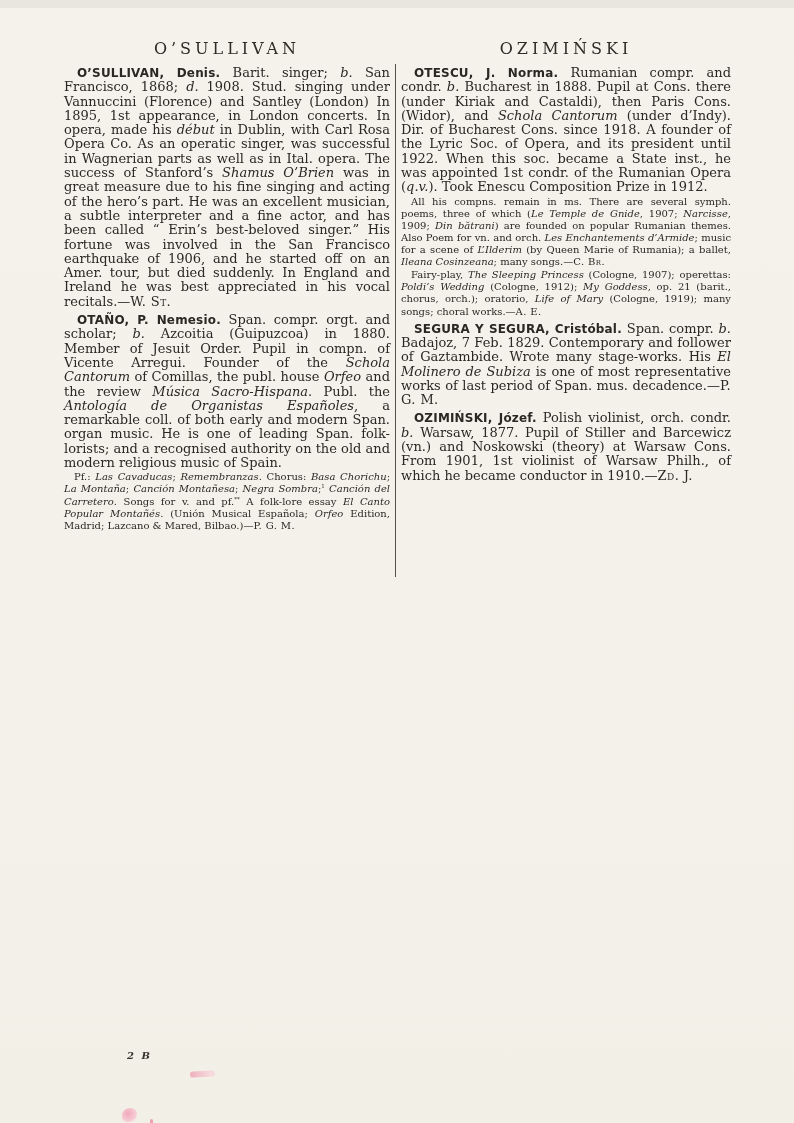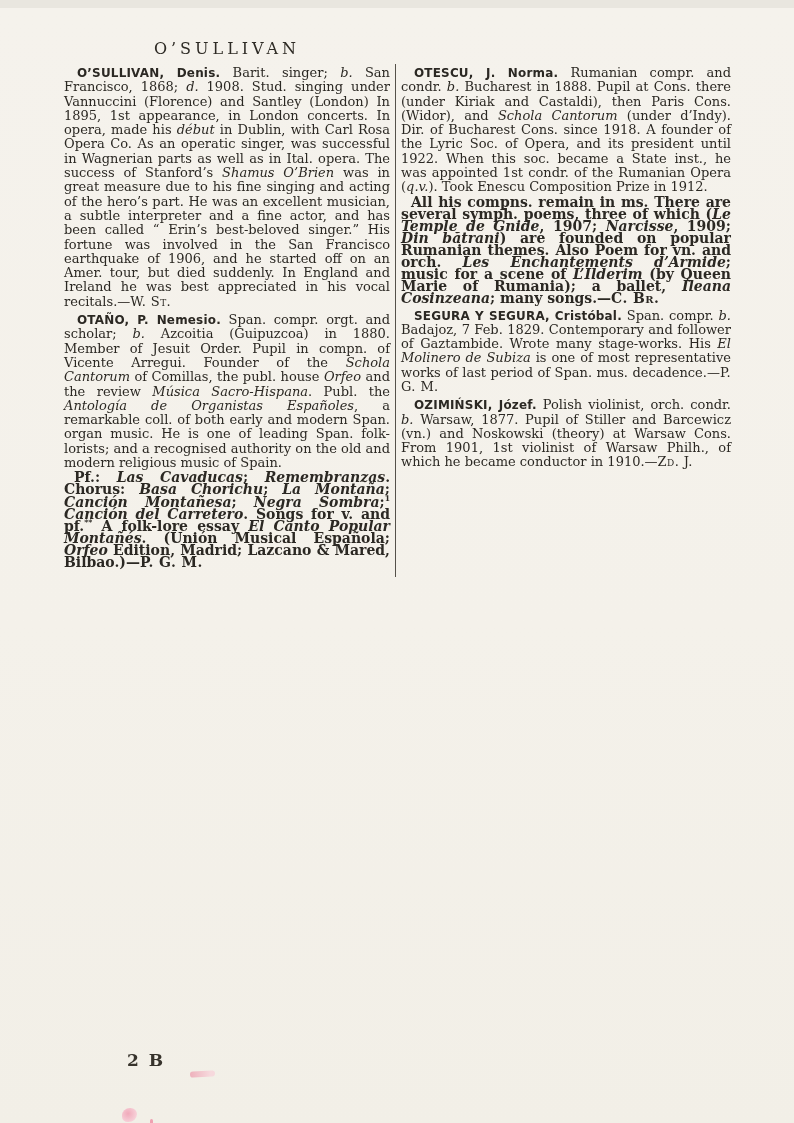--- a/index.html
+++ b/index.html
@@ -41,43 +41,44 @@
   .col {
     position: absolute;
     top: 58px;
     text-align: justify;
   }
   .col.left  { left: 64px;  width: 326px; }
   .col.right { left: 401px; width: 330px; }
 
   .col p { margin: 0; }
   .col p.body { font-size: 13px;   line-height: 14.3px; }
-  .col p.fine { font-size: 14px; line-height: 12.1px; font-weight: bold; }
+  .col p.fine { font-size: 10px; line-height: 12.1px; }
   .col p.body:not(:first-child) { margin-top: 4px; }
   .col p.fine { margin-top: 1px; }
   .indent      { text-indent: 13px; }
   .fine.indent { text-indent: 10px; }
 
   .hw {
     font-family: "DejaVu Sans", sans-serif;
     font-weight: bold;
     font-size: 0.92em;
     letter-spacing: 0.2px;
   }
   .sc { font-variant: small-caps; letter-spacing: 0.4px; }
   sup { font-size: 0.55em; line-height: 0; vertical-align: super; }
 
   .signature-mark {
     position: absolute;
     left: 127px;
     top: 1042px;
-    font-size: 17px;
+    font-size: 10px;
     font-weight: bold;
     letter-spacing: 2px;
     color: #37332c;
+    font-style: italic;
   }
   .page-number {
     position: absolute;
     left: 0;
     top: 1034px;
     width: 794px;
     text-align: center;
     font-size: 16px;
     letter-spacing: 1px;
     color: #37332c;
@@ -104,31 +105,33 @@
     opacity: .85;
   }
 </style>
 </head>
 <body>
 
 <div class="page">
 
   <div class="running-head left">O’SULLIVAN</div>
 
+  <div class="running-head right">OZIMIŃSKI</div>
 
   <div class="column-rule"></div>
 
   <div class="col left">
       <p class="body indent"><span class="hw">O’SULLIVAN, Denis.</span> Barit. singer; <i>b.</i> San Francisco, 1868; <i>d.</i> 1908. Stud. singing under Vannuccini (Florence) and Santley (London) In 1895, 1st appearance, in London concerts. In opera, made his <i>début</i> in Dublin, with Carl Rosa Opera Co. As an operatic singer, was successful in Wagnerian parts as well as in Ital. opera. The success of Stanford’s <i>Shamus O’Brien</i> was in great measure due to his fine singing and acting of the hero’s part. He was an excellent musician, a subtle interpreter and a fine actor, and has been called “ Erin’s best-beloved singer.” His fortune was involved in the San Francisco earthquake of 1906, and he started off on an Amer. tour, but died suddenly. In England and Ireland he was best appreciated in his vocal recitals.—<span class="sc">W. St.</span></p>
       <p class="body indent"><span class="hw">OTAÑO, P. Nemesio.</span> Span. compr. orgt. and scholar; <i>b.</i> Azcoitia (Guipuzcoa) in 1880. Member of Jesuit Order. Pupil in compn. of Vicente Arregui. Founder of the <i>Schola Cantorum</i> of Comillas, the publ. house <i>Orfeo</i> and the review <i>Música Sacro-Hispana</i>. Publ. the <i>Antología de Organistas Españoles</i>, a remarkable coll. of both early and modern Span. organ music. He is one of leading Span. folk-lorists; and a recognised authority on the old and modern religious music of Spain.</p>
       <p class="fine indent">Pf.: <i>Las Cavaducas</i>; <i>Remembranzas</i>. Chorus: <i>Basa Chorichu</i>; <i>La Montaña</i>; <i>Canción Montañesa</i>; <i>Negra Sombra</i>;<sup>1</sup> <i>Canción del Carretero</i>. Songs for v. and pf.<sup>**</sup> A folk-lore essay <i>El Canto Popular Montañés</i>. (Unión Musical Española; <i>Orfeo</i> Edition, Madrid; Lazcano &amp; Mared, Bilbao.)—<span class="sc">P. G. M.</span></p>
     </div>
   <div class="col right">
       <p class="body indent"><span class="hw">OTESCU, J. Norma.</span> Rumanian compr. and condr. <i>b.</i> Bucharest in 1888. Pupil at Cons. there (under Kiriak and Castaldi), then Paris Cons. (Widor), and <i>Schola Cantorum</i> (under d’Indy). Dir. of Bucharest Cons. since 1918. A founder of the Lyric Soc. of Opera, and its president until 1922. When this soc. became a State inst., he was appointed 1st condr. of the Rumanian Opera (<i>q.v.</i>). Took Enescu Composition Prize in 1912.</p>
       <p class="fine indent">All his compns. remain in ms. There are several symph. poems, three of which (<i>Le Temple de Gnide</i>, 1907; <i>Narcisse</i>, 1909; <i>Din bătrani</i>) are founded on popular Rumanian themes. Also Poem for vn. and orch. <i>Les Enchantements d’Armide</i>; music for a scene of <i>L’Ilderim</i> (by Queen Marie of Rumania); a ballet, <i>Ileana Cosinzeana</i>; many songs.—<span class="sc">C. Br.</span></p>
+      <p class="fine indent">Fairy-play, <i>The Sleeping Princess</i> (Cologne, 1907); operettas: <i>Poldi’s Wedding</i> (Cologne, 1912); <i>My Goddess</i>, op. 21 (barit., chorus, orch.); oratorio, <i>Life of Mary</i> (Cologne, 1919); many songs; choral works.—<span class="sc">A. E.</span></p>
       <p class="body indent"><span class="hw">SEGURA Y SEGURA, Cristóbal.</span> Span. compr. <i>b.</i> Badajoz, 7 Feb. 1829. Contemporary and follower of Gaztambide. Wrote many stage-works. His <i>El Molinero de Subiza</i> is one of most representative works of last period of Span. mus. decadence.—<span class="sc">P. G. M.</span></p>
       <p class="body indent"><span class="hw">OZIMIŃSKI, Józef.</span> Polish violinist, orch. condr. <i>b.</i> Warsaw, 1877. Pupil of Stiller and Barcewicz (vn.) and Noskowski (theory) at Warsaw Cons. From 1901, 1st violinist of Warsaw Philh., of which he became conductor in 1910.—<span class="sc">Zd. J.</span></p>
     </div>
 
   <div class="signature-mark">2 B</div>
 
 
   <div class="stain streak"></div>
   <div class="stain blob"></div>
   <div class="stain tick"></div>

